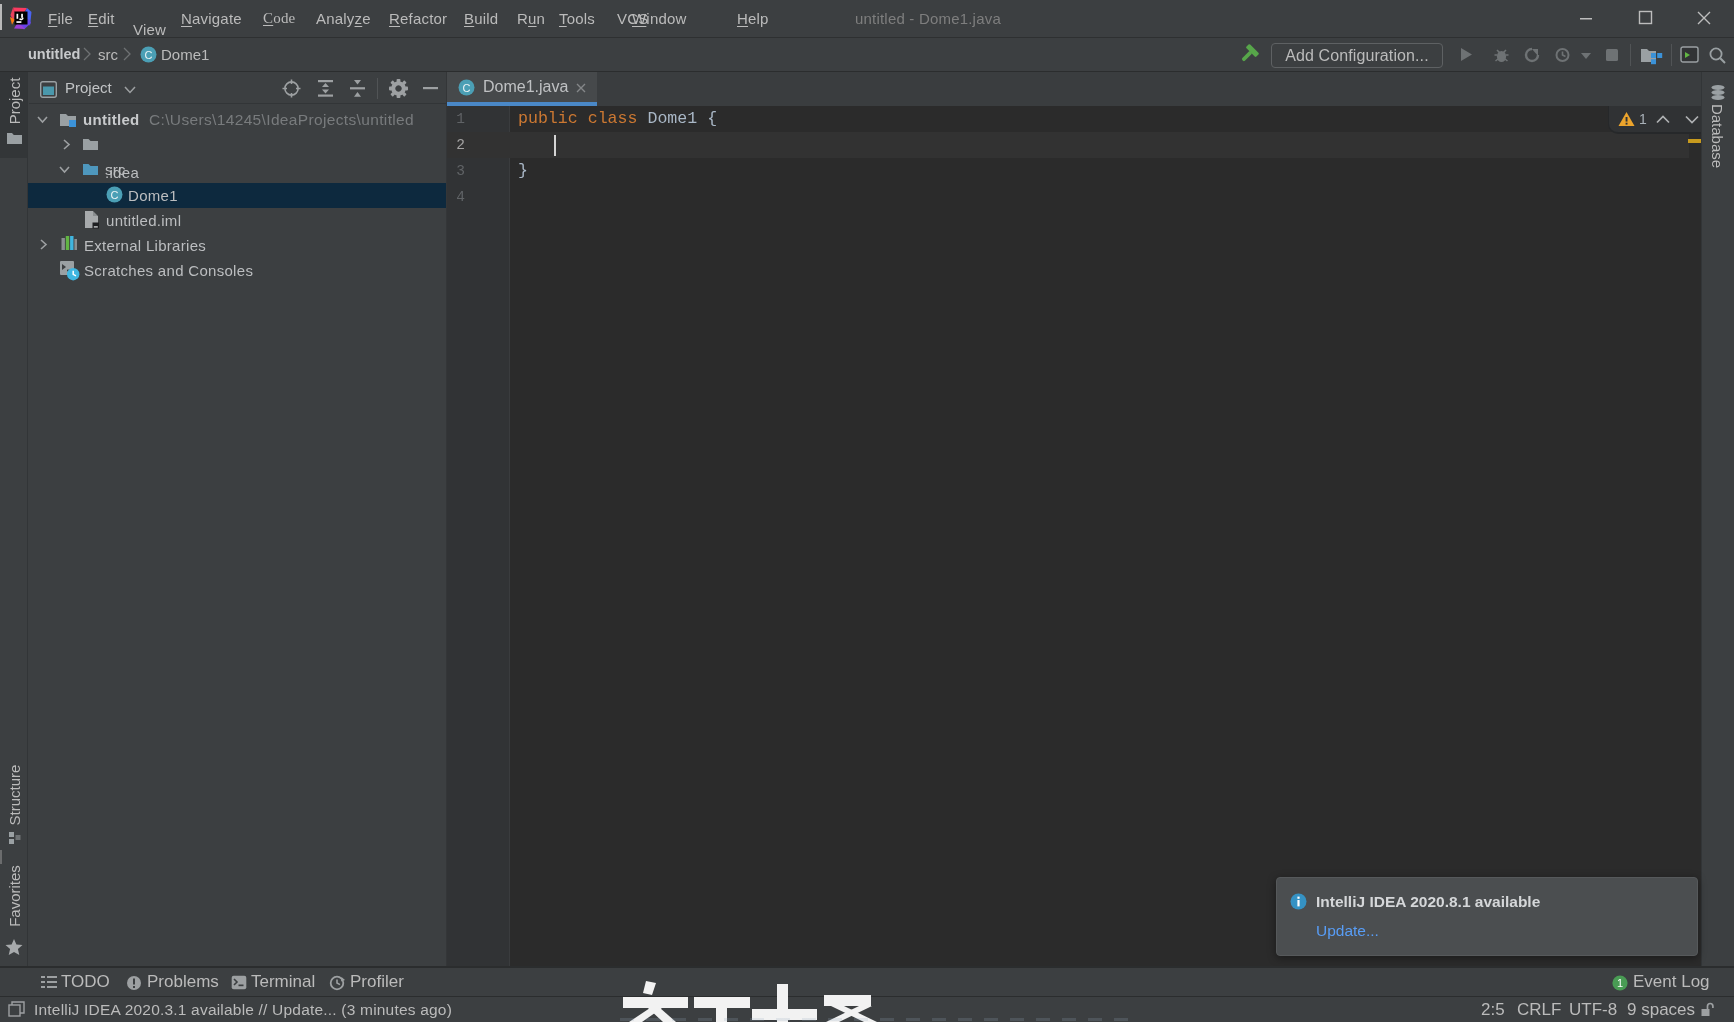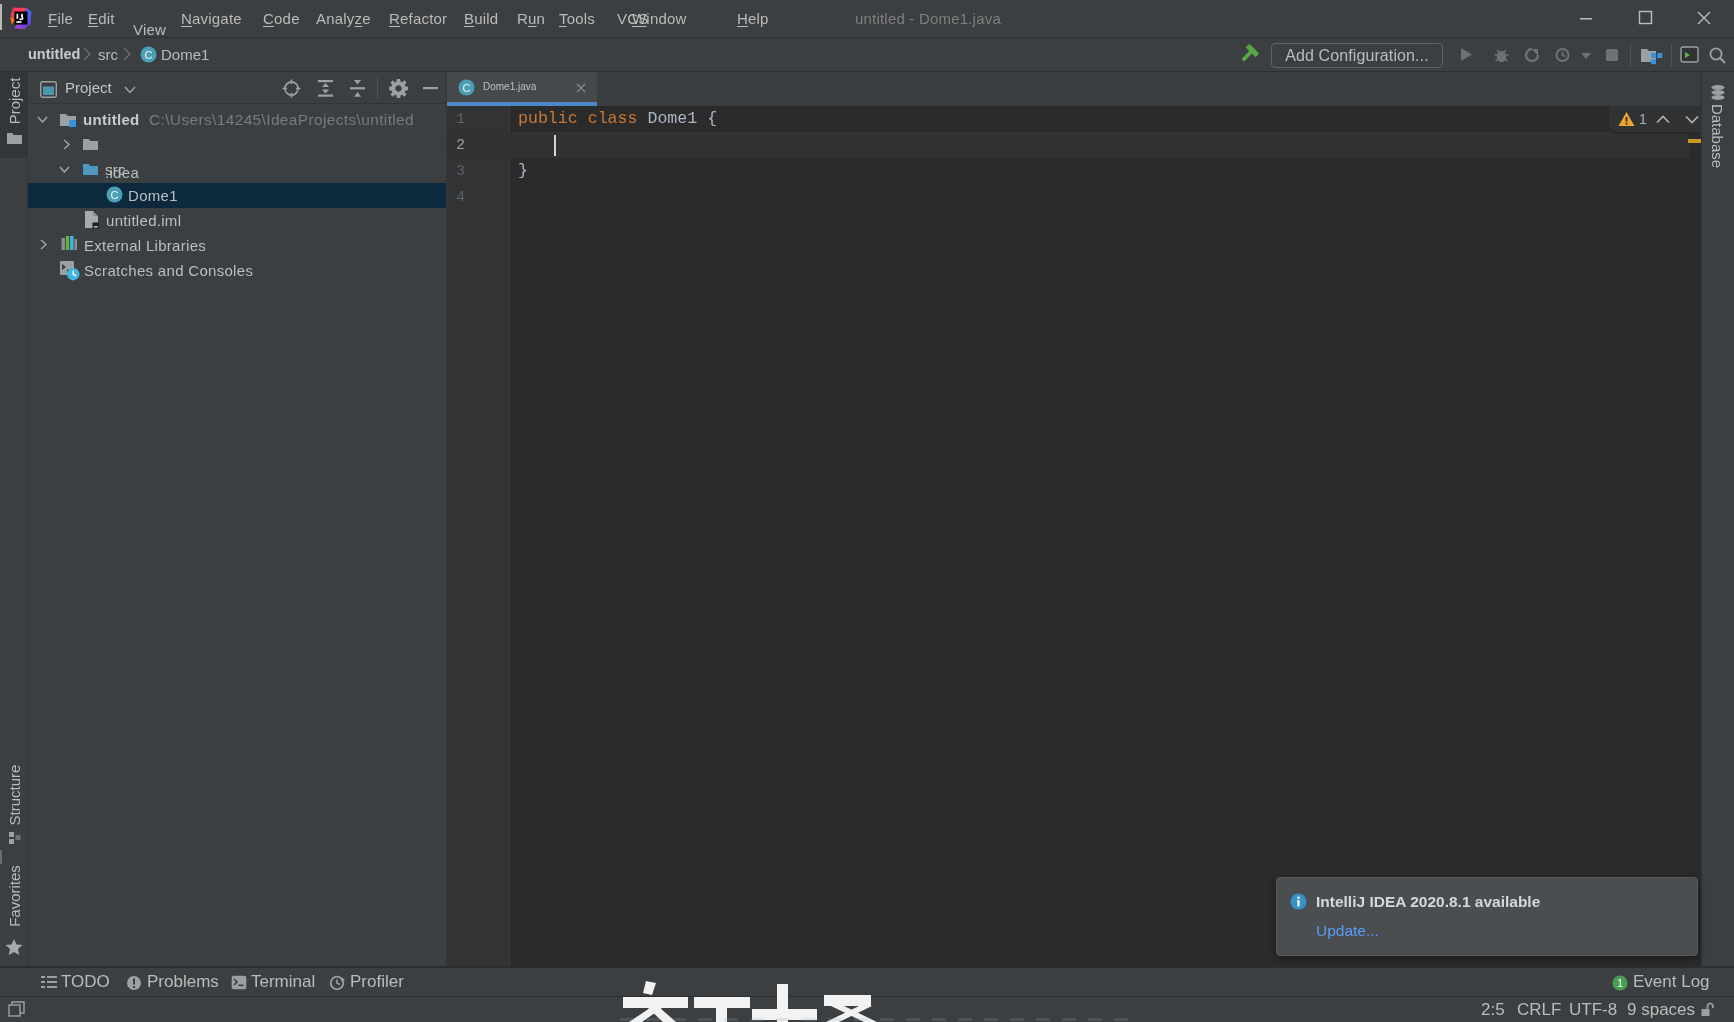--- a/index.html
+++ b/index.html
@@ -32,21 +32,21 @@
     <rect x="6.5" y="6.8" width="1.7" height="5" fill="#FFFFFF"></rect>
     <rect x="11.2" y="6.8" width="1.7" height="4" fill="#FFFFFF"></rect>
     <path d="M12.9,10.8 a1.7,1.7 0 0 1 -3.2,0.8" stroke="#FFFFFF" stroke-width="1.6" fill="none"></path>
     <rect x="6.4" y="14.2" width="5" height="1.7" fill="#FFFFFF"></rect>
   </svg>
 
   <span class="mi" style="left:48px;"><u>F</u>ile</span>
   <span class="mi" style="left:88px;"><u>E</u>dit</span>
   <span class="mi" style="left:133px;margin-top:11px;"><u>V</u>iew</span>
   <span class="mi" style="left:181px;"><u>N</u>avigate</span>
-  <span class="mi" style="left:263px;"><u>C</u>ode</span>
+  <span class="mi" style="left:263px;font-family:Liberation Serif, serif;"><u>C</u>ode</span>
   <span class="mi" style="left:316px;">Analy<u>z</u>e</span>
   <span class="mi" style="left:389px;"><u>R</u>efactor</span>
   <span class="mi" style="left:464px;"><u>B</u>uild</span>
   <span class="mi" style="left:517px;">R<u>u</u>n</span>
   <span class="mi" style="left:559px;"><u>T</u>ools</span>
   <span class="mi" style="left:617px;">VCS</span>
   <span class="mi" style="left:632px;"><u>W</u>indow</span>
   <span class="mi" style="left:737px;"><u>H</u>elp</span>
   <span class="mi" style="left:855px;color:#7E7E7E;">untitled - Dome1.java</span>
 
@@ -248,21 +248,21 @@
   </svg>
   <span class="treerow" style="left:84px;top:258px;">Scratches and Consoles</span>
 
   <div class="abs" style="left:447px;top:72px;width:1254px;height:34px;background:#3A3D3F;"></div>
   <div class="abs" style="left:447px;top:72px;width:150px;height:30px;background:#46494B;"></div>
   <div class="abs" style="left:446px;top:102px;width:151px;height:4px;background:#4A88C7;"></div>
   <svg class="abs" style="left:458px;top:79px;" width="17" height="17">
     <circle cx="8.5" cy="8.5" r="8" fill="#4B9FB5"></circle>
     <text x="8.5" y="12.5" text-anchor="middle" fill="#EAF3F5" font-size="11" font-family="Liberation Sans">C</text>
   </svg>
-  <span class="abs" style="left:483px;top:72px;height:30px;line-height:30px;font-size:10px;color:#BFC1C3;">Dome1.java</span>
+  <span class="abs" style="left:483px;top:72px;height:30px;line-height:30px;font-size:16px;color:#BFC1C3;">Dome1.java</span>
   <svg class="abs" style="left:575px;top:82px;" width="12" height="12">
       <path d="M2,2 L10,10 M10,2 L2,10" stroke="#848789" stroke-width="1.4"></path>
     </svg>
 
   <div class="abs" style="left:447px;top:106px;width:1254px;height:860px;background:#2B2B2B;"></div>
   <div class="abs" style="left:447px;top:106px;width:62px;height:860px;background:#313335;"></div>
   <div class="abs" style="left:509px;top:106px;width:1px;height:860px;background:#3A3C3E;"></div>
 
   <div class="abs" style="left:447px;top:132px;width:1242px;height:26px;background:#323232;"></div>
 
@@ -347,20 +347,21 @@
     <text x="8" y="12" text-anchor="middle" fill="#FFFFFF" font-size="11" font-family="Liberation Sans">1</text>
   </svg>
   <span class="abs sb" style="left:1633px;top:968px;height:28px;line-height:28px;">Event Log</span>
 
   <div class="abs" style="left:0;top:996px;width:1734px;height:1px;background:#2B2D2E;"></div>
   <div class="abs" style="left:0;top:997px;width:1734px;height:25px;background:#3C3F41;"></div>
   <svg class="abs" style="left:8px;top:1001px;" width="17" height="16">
     <rect x="1" y="4" width="11" height="11" fill="none" stroke="#9DA0A2" stroke-width="1.4"></rect>
     <path d="M4,4 L4,1 L16,1 L16,12 L12,12" fill="none" stroke="#9DA0A2" stroke-width="1.4"></path>
   </svg>
+  <span class="abs sb" style="left:34px;top:997px;height:25px;line-height:25px;font-size:15.5px;letter-spacing:0.2px;">IntelliJ IDEA 2020.3.1 available // Update... (3 minutes ago)</span>
   <span class="abs sb" style="left:1481px;top:997px;height:25px;line-height:25px;">2:5</span>
   <span class="abs sb" style="left:1517px;top:997px;height:25px;line-height:25px;">CRLF</span>
   <span class="abs sb" style="left:1569px;top:997px;height:25px;line-height:25px;">UTF-8</span>
   <span class="abs sb" style="left:1627px;top:997px;height:25px;line-height:25px;">9 spaces</span>
   <svg class="abs" style="left:1700px;top:1002px;" width="15" height="15">
     <rect x="1.5" y="7" width="8" height="7" fill="#9DA0A2"></rect>
     <path d="M7.5,7 L7.5,4.2 A2.7,2.7 0 0 1 12.9,4.2 L12.9,6" fill="none" stroke="#9DA0A2" stroke-width="1.7"></path>
   </svg>
 
   <svg class="abs" style="left:600px;top:975px;z-index:50;" width="560" height="47" viewBox="0 0 560 47">

